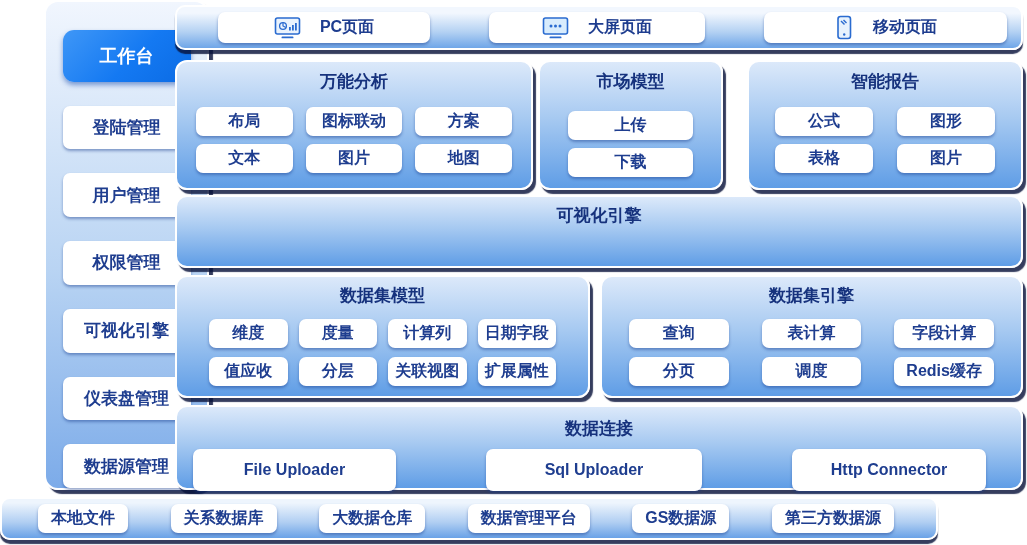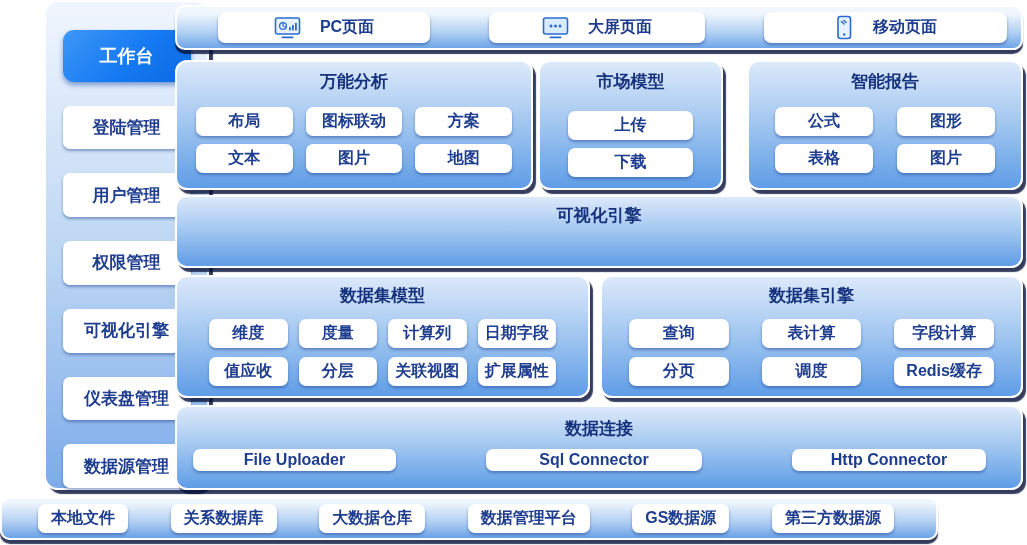--- a/index.html
+++ b/index.html
@@ -61,21 +61,21 @@
   .p-dsmodel{left:0;top:275px;width:415px;height:123px;}
   .p-dsengine{left:425px;top:275px;width:423px;height:123px;}
   .p-dsmodel .panel-title,.p-dsengine .panel-title{margin-top:8px;}
   .g-dsmodel{grid-template-columns:repeat(4,1fr);gap:9px 11px;padding:0 32px;margin-top:12px;}
   .g-dsengine{grid-template-columns:repeat(3,1fr);gap:9px 33px;padding:0 27px;margin-top:12px;}
 
   
   .p-connect{left:0;top:405px;width:848px;height:85px;}
   .p-connect .panel-title{margin-top:11px;}
   .connect-btns{display:flex;justify-content:space-between;padding:0 35px 0 16px;margin-top:9px;}
-  .connect-btns .btn{height:22px;}
+  .connect-btns .btn{height:42px;}
   .connect-btns .btn:nth-child(1){width:203px;}
   .connect-btns .btn:nth-child(2){width:216px;}
   .connect-btns .btn:nth-child(3){width:194px;}
 
   
   .bottombar{position:absolute;left:0;top:497px;width:938px;height:43px;border-radius:10px;
           border:2px solid #fff;box-sizing:border-box;
           background:linear-gradient(180deg,#eef5fd 10%,#b0cef2 60%,#6aa2e7 100%);
           box-shadow:0 4px 1px rgba(8,18,58,.82);
           display:flex;align-items:center;justify-content:space-between;padding:0 42px 0 36px;}
@@ -195,21 +195,21 @@
         <div class="btn">分页</div>
         <div class="btn">调度</div>
         <div class="btn">Redis缓存</div>
       </div>
     </div>
 
     <div class="panel p-connect">
       <div class="panel-title">数据连接</div>
       <div class="connect-btns">
         <div class="btn">File Uploader</div>
-        <div class="btn">Sql Connector</div>
+        <div class="btn">Sql Uploader</div>
         <div class="btn">Http Connector</div>
       </div>
     </div>
 
   </div>
 
   <div class="bottombar">
     <div class="btn">本地文件</div>
     <div class="btn">关系数据库</div>
     <div class="btn">大数据仓库</div>

